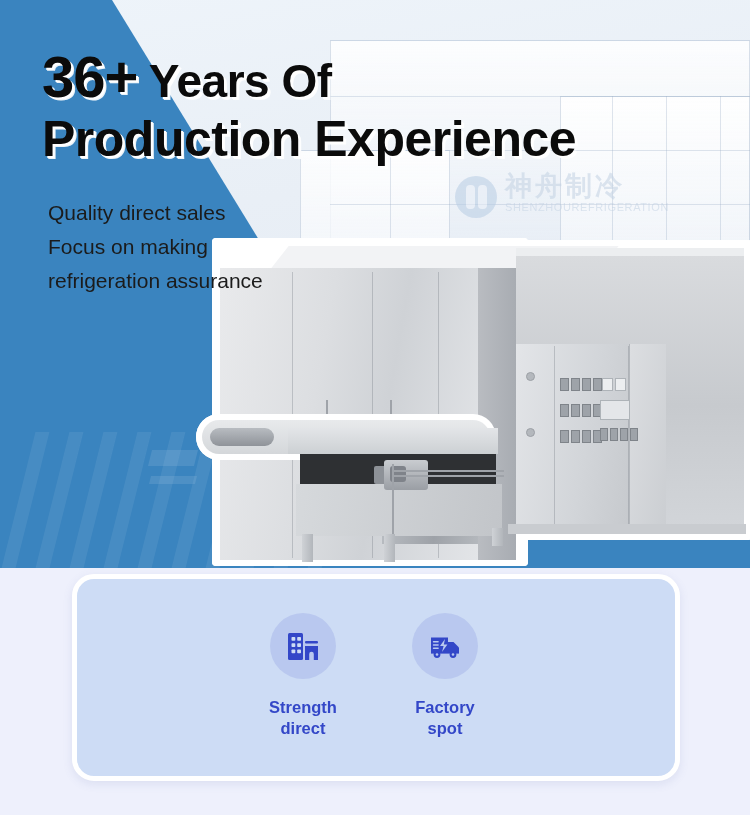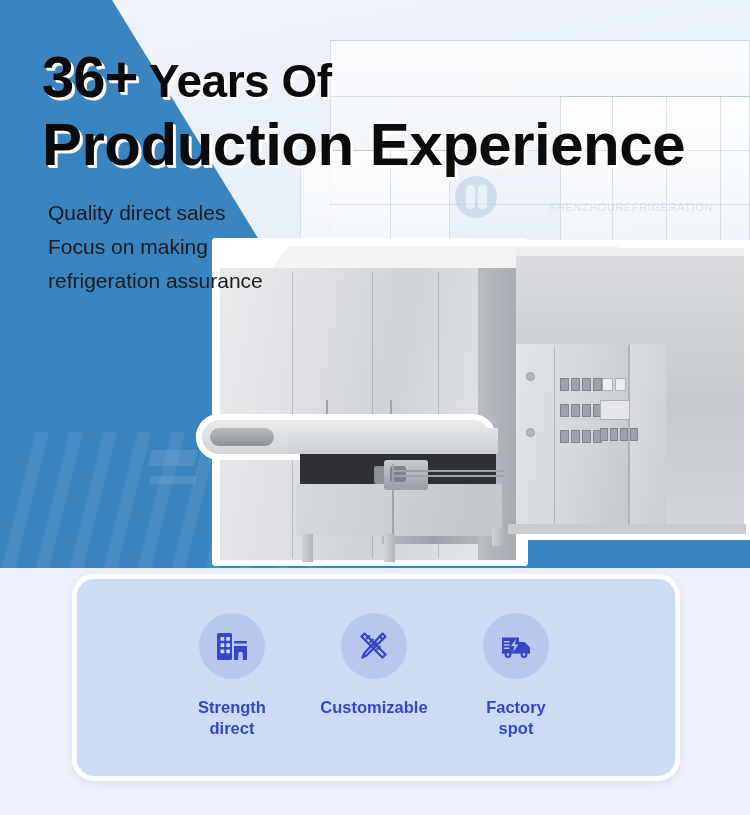--- a/index.html
+++ b/index.html
@@ -41,21 +41,21 @@
   }
   #bg-logo .mark:before{ left:11px; }
   #bg-logo .mark:after{ left:23px; }
   #bg-logo .cn {
     position:absolute; left:50px; top:0px;
     font-size:27px; font-weight:bold; color:#c3d2e3; letter-spacing:3px;
     white-space:nowrap;
   }
   #bg-logo .en {
     position:absolute; left:50px; top:33px;
-    font-size:11px; color:#c3d2e3; letter-spacing:.6px; white-space:nowrap;margin-left:44px;
+    font-size:11px; color:#c3d2e3; letter-spacing:.6px; white-space:nowrap;
   }
 
   
   #blue-panel {
     position:absolute; left:0; top:0; width:750px; height:568px;
     background:#3a84bf;
     clip-path:polygon(0 0, 112px 0, 460px 568px, 0 568px);
   }
   
   #blue-band {
@@ -80,21 +80,21 @@
   
   #headline {
     position:absolute; left:42px; top:46px; width:660px;
     font-weight:bold; color:#0b0b0b;
     line-height:1.06;
     text-shadow:2px 2px 0 #ffffff, 3px 3px 0 rgba(255,255,255,.9);
     z-index:5;
   }
   #headline .big { font-size:58px; letter-spacing:-1px; }
   #headline .reg { font-size:46px; letter-spacing:-.5px; }
-  #headline .l2 { font-size:60px; display:block; margin-top:6px; letter-spacing:-.5px; }
+  #headline .l2 { font-size:50px; display:block; margin-top:6px; letter-spacing:-.5px; }
 
   
   #subcopy {
     position:absolute; left:48px; top:196px; width:300px;
     font-size:21px; color:#1b1b1b; line-height:34px;
     z-index:5;
   }
   #subcopy div { white-space:nowrap; }
 
   
@@ -176,20 +176,21 @@
   <div class="bg-line" style="left:330px;top:204px;width:420px;height:1px;"></div>
   <div class="bg-line" style="left:560px;top:256px;width:190px;height:1px;"></div>
   <div class="bg-line" style="left:560px;top:310px;width:190px;height:1px;"></div>
   <div class="bg-line" style="left:612px;top:96px;width:1px;height:290px;"></div>
   <div class="bg-line" style="left:666px;top:96px;width:1px;height:290px;"></div>
   <div class="bg-line" style="left:720px;top:96px;width:1px;height:290px;"></div>
   <div class="bg-line" style="left:390px;top:150px;width:1px;height:240px;"></div>
 
   <div id="bg-logo">
     <div class="mark"></div>
+    <div class="cn">神舟制冷</div>
     <div class="en">SHENZHOUREFRIGERATION</div>
   </div>
 
   <div id="blue-panel"></div>
 
   <div id="blue-band"></div>
   <div id="blue-band-mask">
     <div class="band-stripe" style="left:18px;"></div>
     <div class="band-stripe" style="left:52px;"></div>
     <div class="band-stripe" style="left:86px;"></div>
@@ -316,41 +317,20 @@
         <path d="M21 19 h13 v14 h-4.2 v-6 a2.3 2.3 0 0 0 -4.6 0 v6 H21 Z" fill="#3347c8"></path>
       </svg>
     </div>
     <div class="f-label">
       <span>Strength</span><br>
       <span>direct</span>
     </div>
   </div>
 
 
-  <div class="feature">
-    <div class="f-circle">
-      <svg width="38" height="38" viewBox="0 0 38 38">
-        <g fill="none" stroke="#3347c8" stroke-width="2.3" stroke-linejoin="round" stroke-linecap="round">
-
-          <path d="M9.5 6.5 L6.5 9.5 L27.5 30.5 L30.5 27.5 Z"></path>
-          <path d="M11.8 11.5 L14.2 9.1"></path>
-          <path d="M15.3 15 L17.7 12.6"></path>
-          <path d="M18.8 18.5 L21.2 16.1"></path>
-          <path d="M22.3 22 L24.7 19.6"></path>
-
-          <path d="M27.5 6.5 L30.5 9.5 L12 28 L7.5 30.5 L9.5 26 Z"></path>
-          <path d="M24.6 9.4 L27.6 12.4"></path>
-        </g>
-      </svg>
-    </div>
-    <div class="f-label">
-      <span>Customizable</span><br>
-      <span></span>
-    </div>
-  </div>
 
   <div class="feature">
     <div class="f-circle">
       <svg width="38" height="38" viewBox="0 0 38 38">
         <path d="M5 10.5 h17 v15 H5 Z" fill="#3347c8"></path>
         <path d="M22 15 h5.5 L33 20.5 v5 H22 Z" fill="#3347c8"></path>
         <rect x="5" y="24" width="28" height="2.6" fill="#3347c8"></rect>
         <circle cx="11" cy="27.5" r="3.4" fill="#3347c8"></circle>
         <circle cx="11" cy="27.5" r="1.3" fill="#b9c8ef"></circle>
         <circle cx="27" cy="27.5" r="3.4" fill="#3347c8"></circle>

